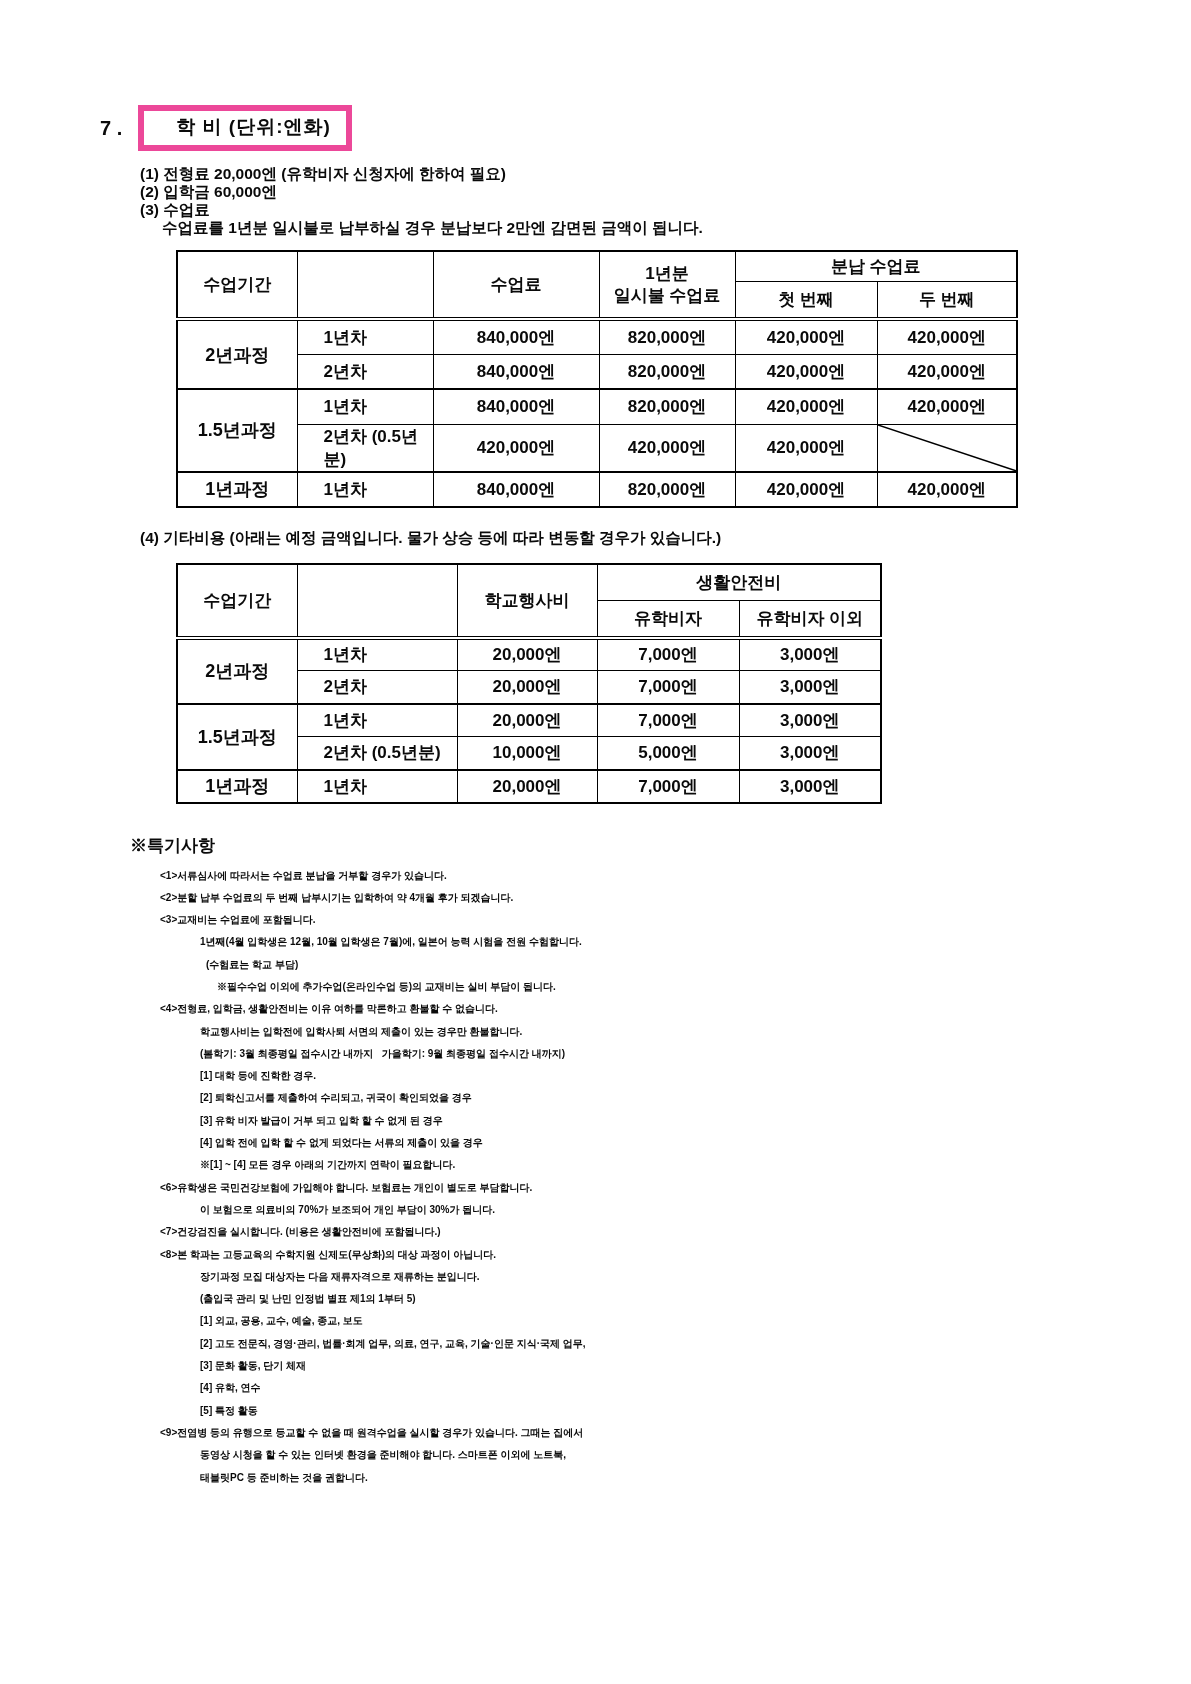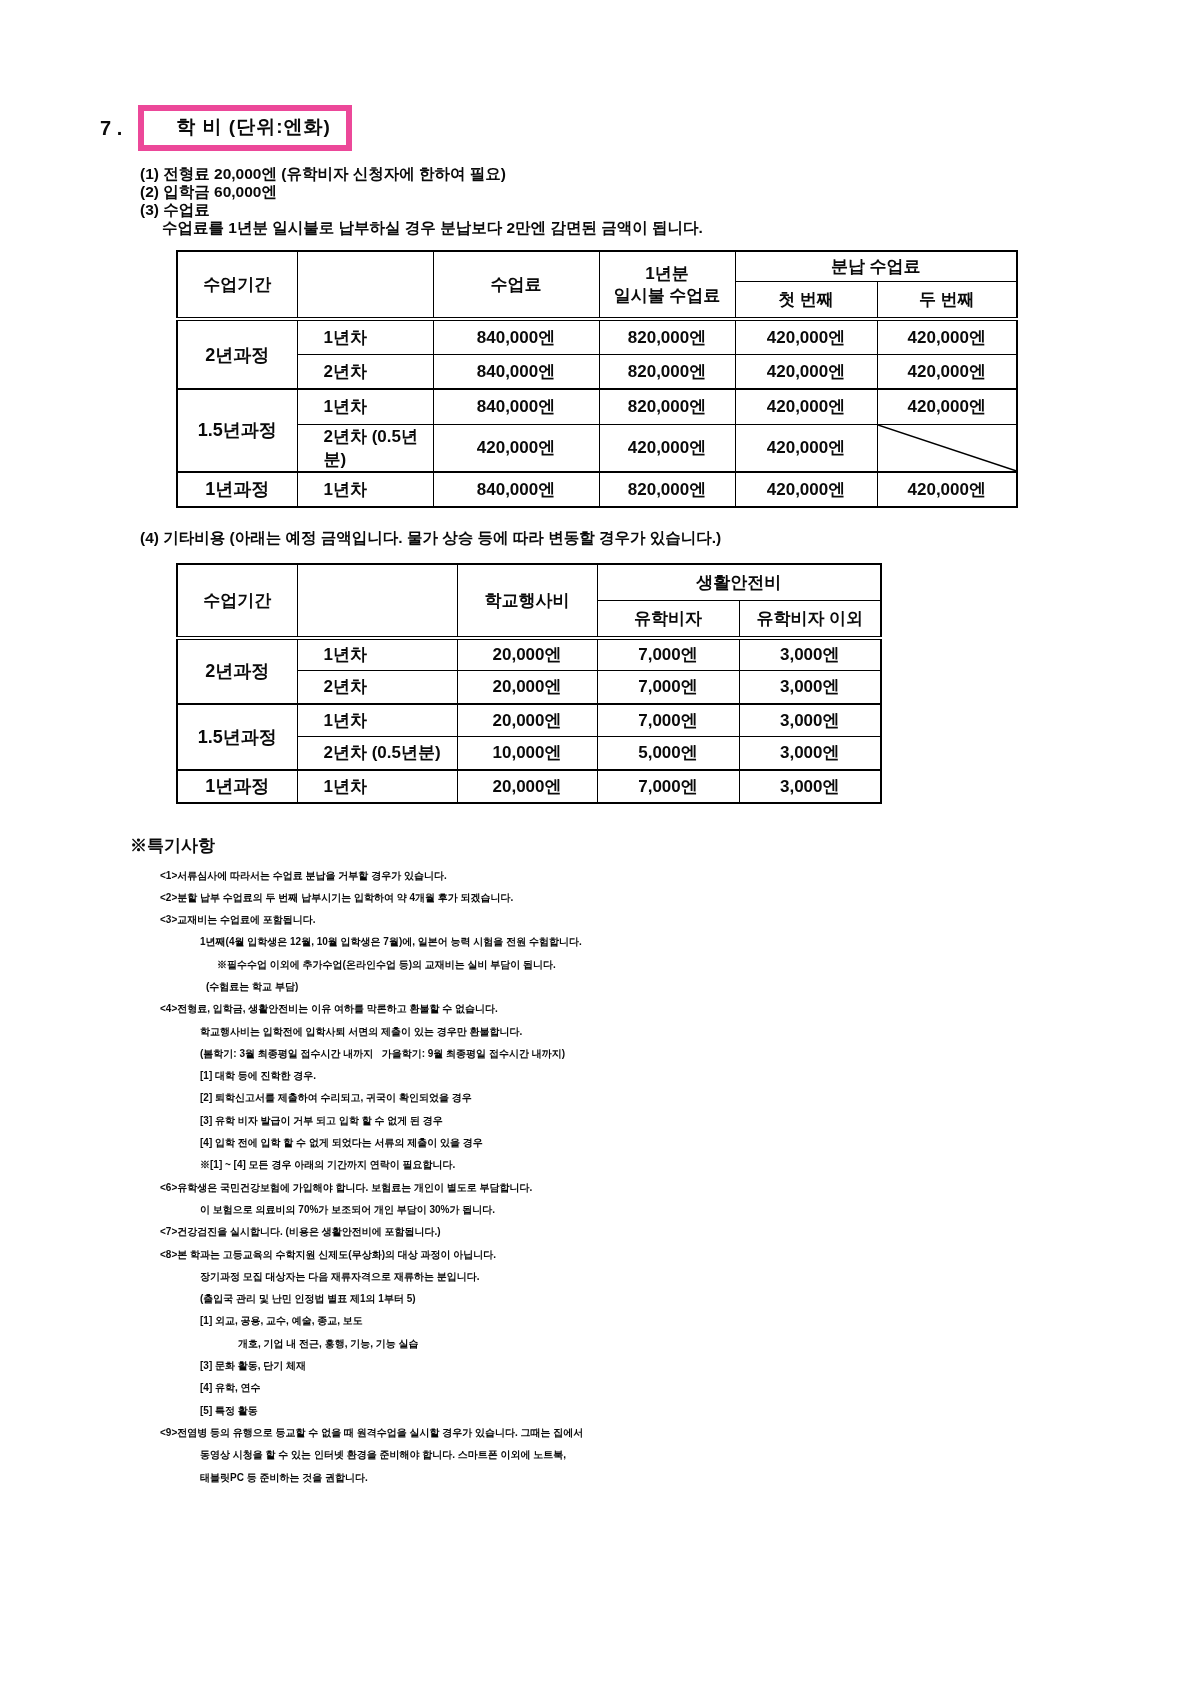--- a/index.html
+++ b/index.html
@@ -204,38 +204,38 @@
     </tbody>
   </table>
 
   <div class="notes-title">※특기사항</div>
 
   <div class="notes">
     <div class="note-line i0">&lt;1&gt;서류심사에 따라서는 수업료 분납을 거부할 경우가 있습니다.</div>
     <div class="note-line i0">&lt;2&gt;분할 납부 수업료의 두 번째 납부시기는 입학하여 약 4개월 후가 되겠습니다.</div>
     <div class="note-line i0">&lt;3&gt;교재비는 수업료에 포함됩니다.</div>
     <div class="note-line i1">1년째(4월 입학생은 12월, 10월 입학생은 7월)에, 일본어 능력 시험을 전원 수험합니다.</div>
+    <div class="note-line i1s">(수험료는 학교 부담)</div>
     <div class="note-line i2">※필수수업 이외에 추가수업(온라인수업 등)의 교재비는 실비 부담이 됩니다.</div>
-    <div class="note-line i1s">(수험료는 학교 부담)</div>
     <div class="note-line i0">&lt;4&gt;전형료, 입학금, 생활안전비는 이유 여하를 막론하고 환불할 수 없습니다.</div>
     <div class="note-line i1">학교행사비는 입학전에 입학사퇴 서면의 제출이 있는 경우만 환불합니다.</div>
     <div class="note-line i1">(봄학기: 3월 최종평일 접수시간 내까지   가을학기: 9월 최종평일 접수시간 내까지)</div>
     <div class="note-line i1">[1] 대학 등에 진학한 경우.</div>
     <div class="note-line i1">[2] 퇴학신고서를 제출하여 수리되고, 귀국이 확인되었을 경우</div>
     <div class="note-line i1">[3] 유학 비자 발급이 거부 되고 입학 할 수 없게 된 경우</div>
     <div class="note-line i1">[4] 입학 전에 입학 할 수 없게 되었다는 서류의 제출이 있을 경우</div>
     <div class="note-line i1">※[1] ~ [4] 모든 경우 아래의 기간까지 연락이 필요합니다.</div>
     <div class="note-line i0">&lt;6&gt;유학생은 국민건강보험에 가입해야 합니다. 보험료는 개인이 별도로 부담합니다.</div>
     <div class="note-line i1">이 보험으로 의료비의 70%가 보조되어 개인 부담이 30%가 됩니다.</div>
     <div class="note-line i0">&lt;7&gt;건강검진을 실시합니다. (비용은 생활안전비에 포함됩니다.)</div>
     <div class="note-line i0">&lt;8&gt;본 학과는 고등교육의 수학지원 신제도(무상화)의 대상 과정이 아닙니다.</div>
     <div class="note-line i1">장기과정 모집 대상자는 다음 재류자격으로 재류하는 분입니다.</div>
     <div class="note-line i1">(출입국 관리 및 난민 인정법 별표 제1의 1부터 5)</div>
     <div class="note-line i1">[1] 외교, 공용, 교수, 예술, 종교, 보도</div>
-    <div class="note-line i4">개호, 기업 내 전근, 흥행, 기능, 기능 실습</div>
+    <div class="note-line i1">[2] 고도 전문직, 경영·관리, 법률·회계 업무, 의료, 연구, 교육, 기술·인문 지식·국제 업무,</div>
     <div class="note-line i1">[3] 문화 활동, 단기 체재</div>
     <div class="note-line i1">[4] 유학, 연수</div>
     <div class="note-line i1">[5] 특정 활동</div>
     <div class="note-line i0">&lt;9&gt;전염병 등의 유행으로 등교할 수 없을 때 원격수업을 실시할 경우가 있습니다. 그때는 집에서</div>
     <div class="note-line i1">동영상 시청을 할 수 있는 인터넷 환경을 준비해야 합니다. 스마트폰 이외에 노트북,</div>
     <div class="note-line i1">태블릿PC 등 준비하는 것을 권합니다.</div>
   </div>
 
 </div>
 

